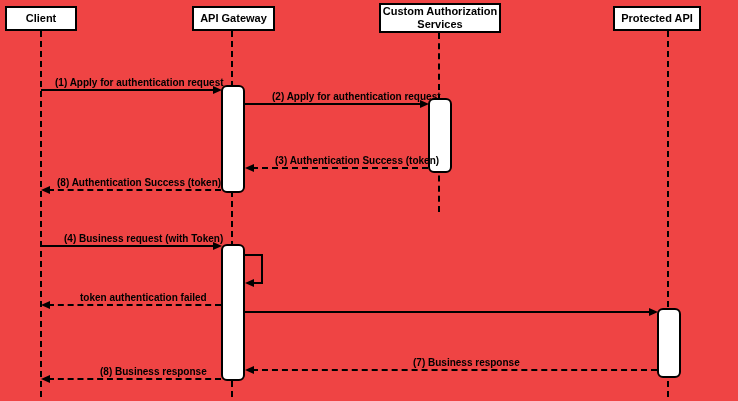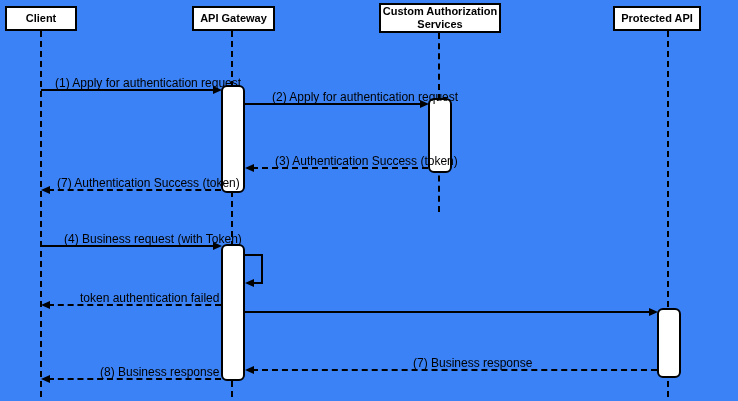--- a/index.html
+++ b/index.html
@@ -1,38 +1,38 @@
 <!DOCTYPE html>
 <html><head>
 <meta charset="utf-8">
 <style>
   html,body{margin:0;padding:0;background:#ffffff;}
   .canvas{
-    position:relative;width:738px;height:401px;background:#3b82f6;
+    position:relative;width:738px;height:401px;background:#ef4444;
     font-family:"Liberation Sans", sans-serif;color:#000;overflow:hidden;
   }
   .pbox{
     position:absolute;box-sizing:border-box;border:2px solid #000;background:#fff;
     display:flex;align-items:center;justify-content:center;text-align:center;
     font-weight:bold;font-size:11px;line-height:13px;
   }
   .lifeline{
     position:absolute;width:0;border-left:2px dashed #000;
   }
   .act{
     position:absolute;box-sizing:border-box;border:2px solid #000;background:#fff;border-radius:6px;
   }
   .mline{position:absolute;height:0;border-top:2px solid #000;}
   .mline.dashed{border-top-style:dashed;}
   .vline{position:absolute;width:0;border-left:2px solid #000;}
   .arr{position:absolute;width:0;height:0;border-top:4px solid transparent;border-bottom:4px solid transparent;}
   .arr-r{border-left:9px solid #000;}
   .arr-l{border-right:9px solid #000;}
   .label{
-    position:absolute;font-size:12px;font-weight:normal;white-space:nowrap;line-height:10px;
+    position:absolute;font-size:10px;font-weight:bold;white-space:nowrap;line-height:10px;
   }
   .multiline{white-space:pre-line;line-height:11px;}
 </style>
 </head>
 <body>
 
 <div class="canvas">
 
   <div class="lifeline" style="left:40px;top:31px;height:366px"></div>
   <div class="lifeline" style="left:231px;top:31px;height:366px"></div>
@@ -65,21 +65,21 @@
   <div class="arr arr-r" style="left:420px;top:100px"></div>
   <div class="label" style="left:272px;top:92px">(2) Apply for authentication request</div>
 
 
   <div class="mline dashed" style="left:252px;top:167px;width:176px"></div>
   <div class="arr arr-l" style="left:245px;top:164px"></div>
   <div class="label" style="left:275px;top:156px">(3) Authentication Success (token)</div>
 
   <div class="mline dashed" style="left:48px;top:189px;width:173px"></div>
   <div class="arr arr-l" style="left:41px;top:186px"></div>
-  <div class="label" style="left:57px;top:178px">(7) Authentication Success (token)</div>
+  <div class="label" style="left:57px;top:178px">(8) Authentication Success (token)</div>
 
   <div class="mline" style="left:41px;top:245px;width:173px"></div>
   <div class="arr arr-r" style="left:213px;top:242px"></div>
   <div class="label" style="left:64px;top:234px">(4) Business request (with Token)</div>
 
   <div class="mline" style="left:245px;top:254px;width:18px"></div>
   <div class="vline" style="left:261px;top:254px;height:30px"></div>
   <div class="mline" style="left:252px;top:282px;width:11px"></div>
   <div class="arr arr-l" style="left:245px;top:279px"></div>
 

